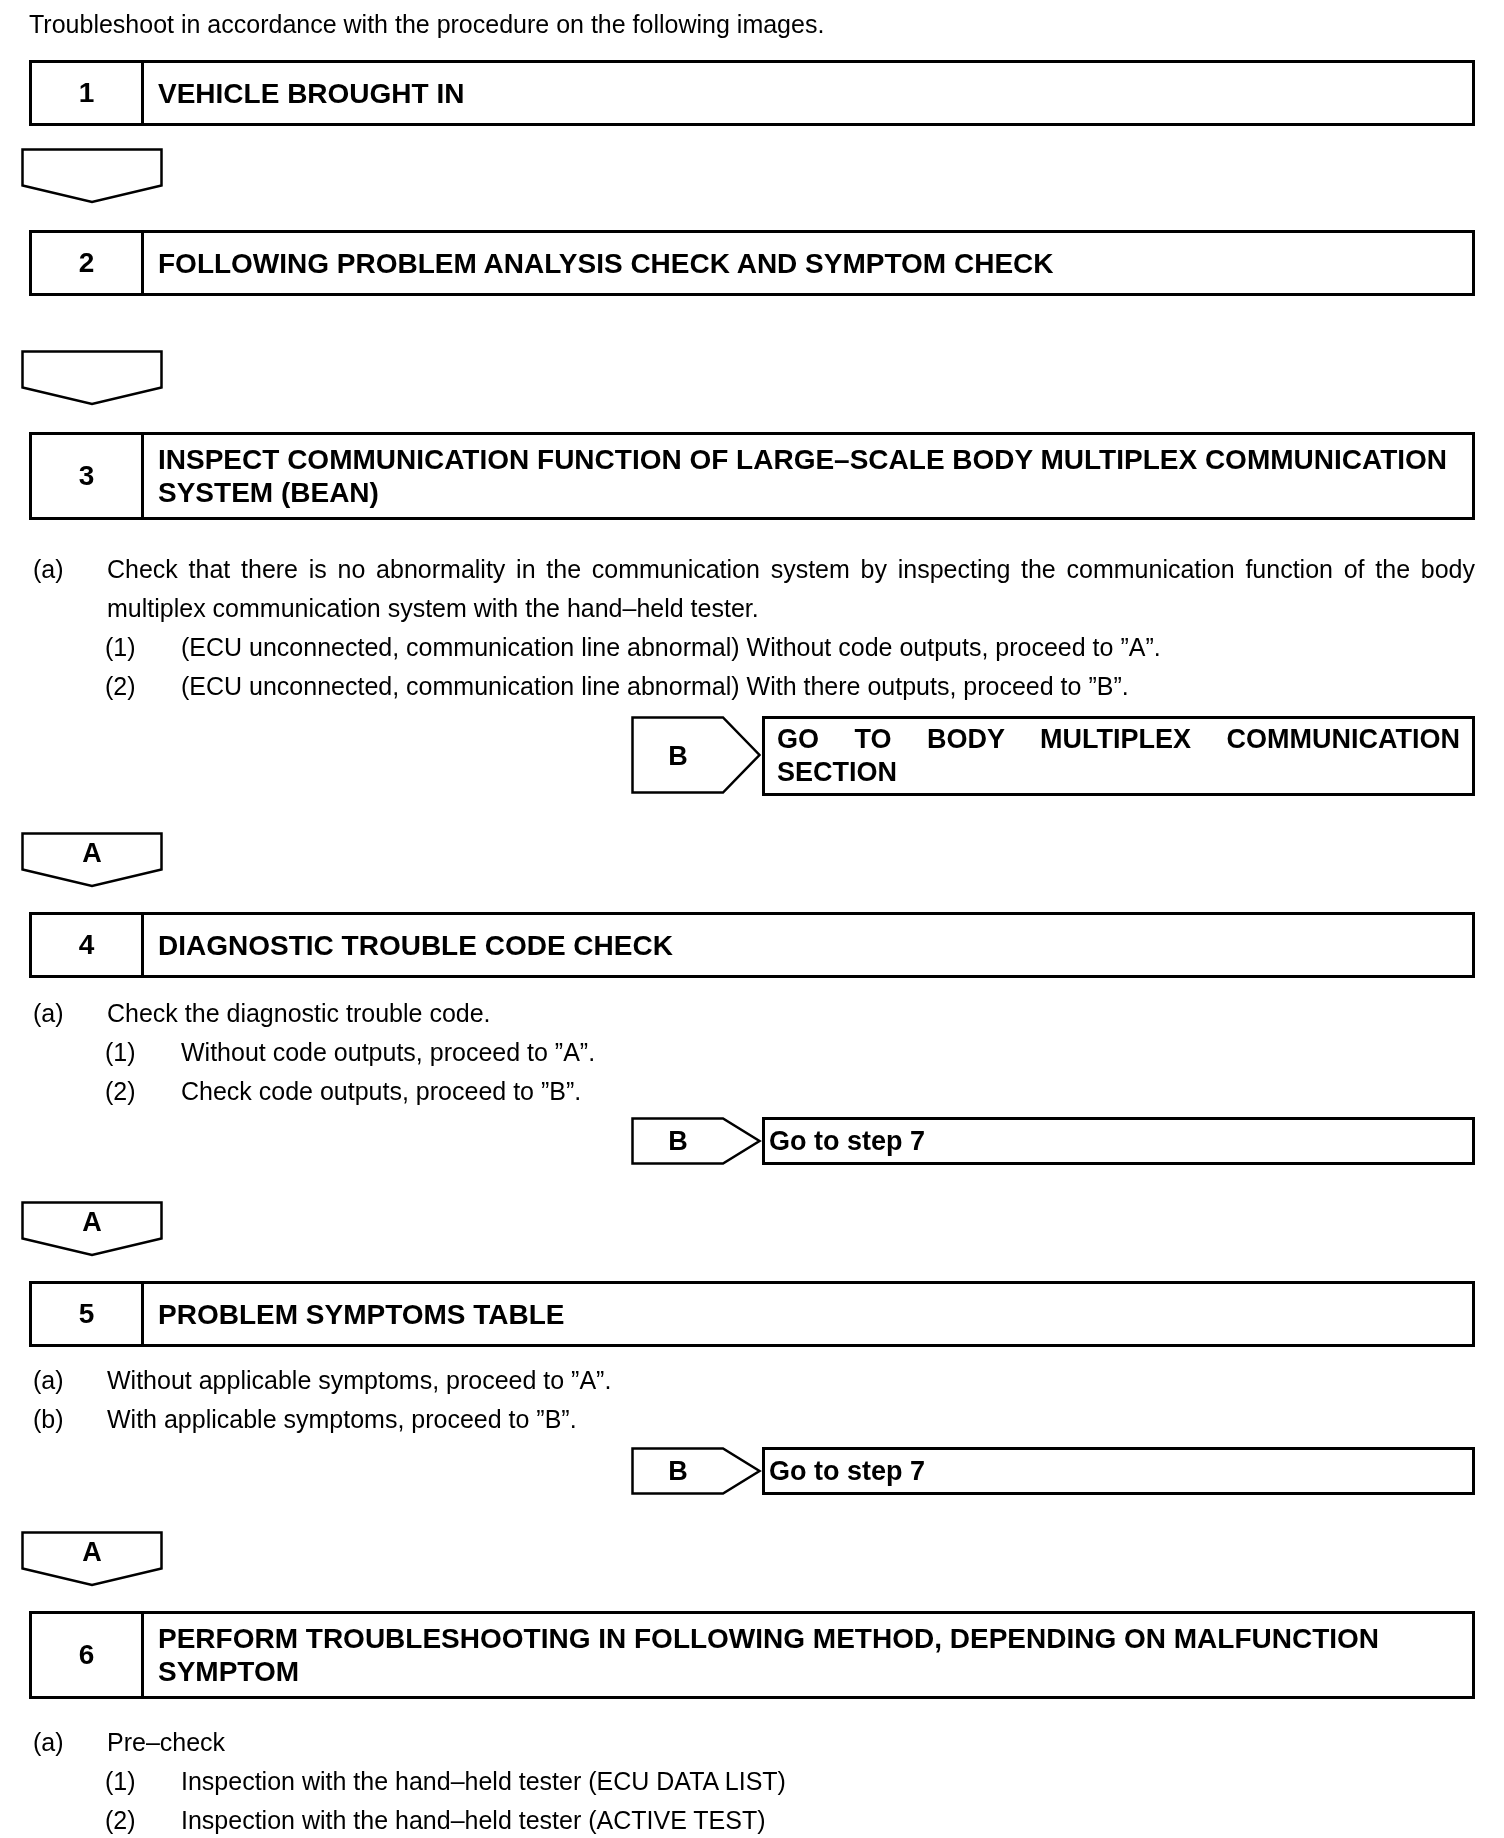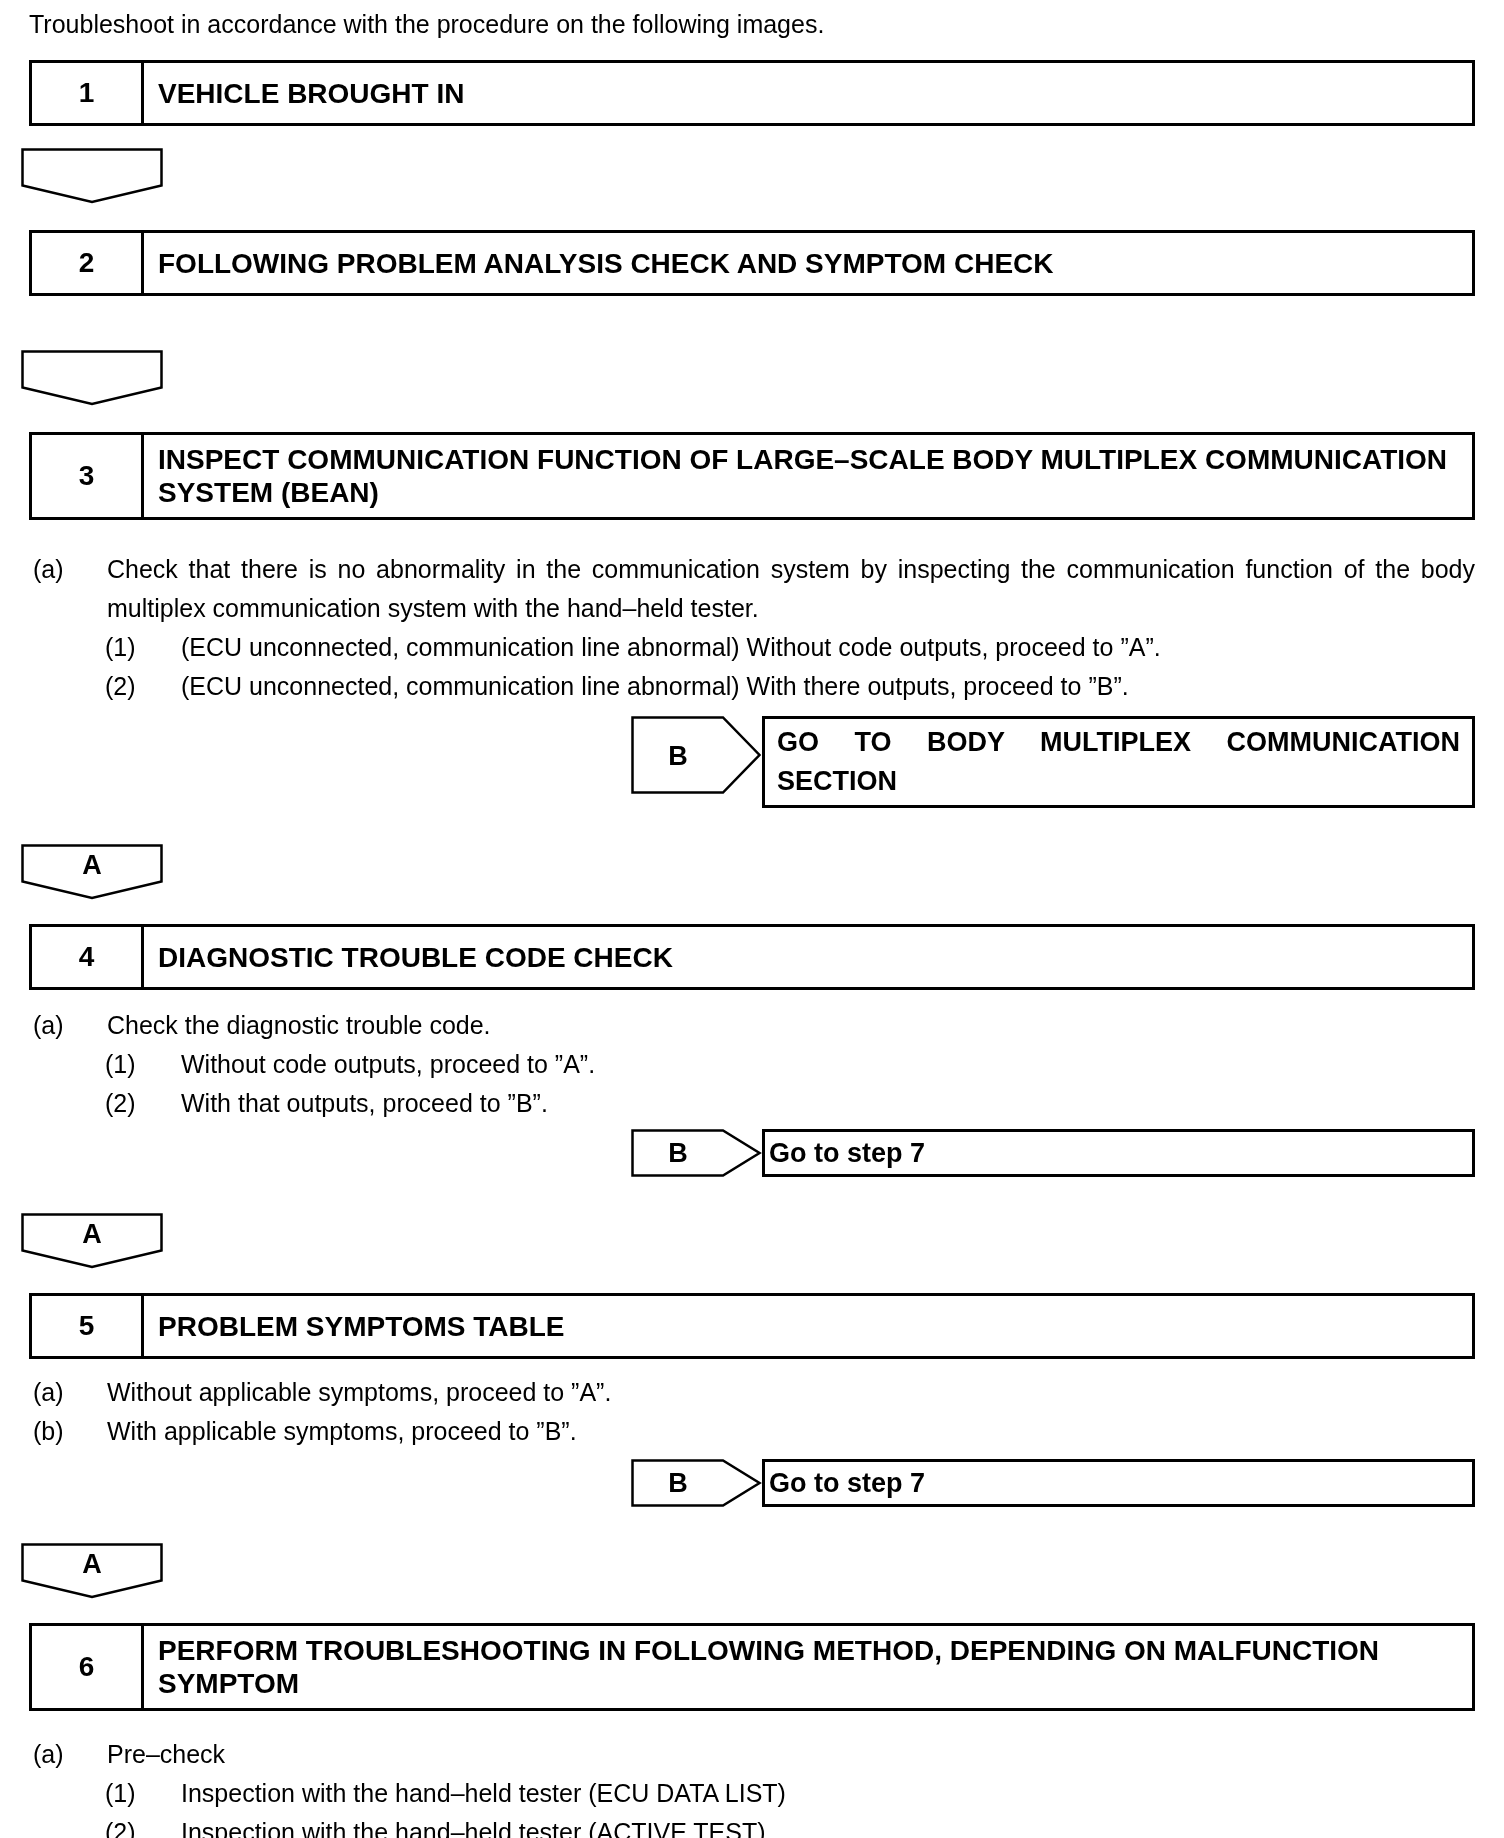--- a/index.html
+++ b/index.html
@@ -36,21 +36,21 @@
     position: absolute; top: 3px; left: 0; width: 142px;
     text-align: center; font-weight: bold; font-size: 27px; line-height: 36px;
   }
 
   
   .b-row { display: flex; align-items: stretch; margin-left: 602px; }
   .b-arrow { flex: 0 0 131px; display: block; }
   .b-arrow text { font-family: "Liberation Sans", "DejaVu Sans", sans-serif; font-weight: bold; font-size: 27px; fill: #000; }
   .result-box {
     flex: 1; border: 3px solid #000; background: #fff;
-    font-weight: bold; font-size: 27px; line-height: 39px;
+    font-weight: bold; font-size: 27px; line-height: 33px;
   }
   .b-row.tall .result-box { padding: 4px 12px; text-align: justify; }
   .b-row.short .result-box { display: flex; align-items: center; padding: 0 4px; }
 
   
   .notes { margin-left: 4px; font-size: 25px; line-height: 39px; }
   .note-row { display: flex; align-items: flex-start; }
   .note-label { flex: 0 0 74px; }
   .note-text { flex: 1; }
   .note-text.justify { text-align: justify; }
@@ -137,21 +137,21 @@
     <div class="note-row">
       <span class="note-label">(a)</span>
       <span class="note-text">Check the diagnostic trouble code.</span>
     </div>
     <div class="note-row sub">
       <span class="note-label">(1)</span>
       <span class="note-text">Without code outputs, proceed to ”A”.</span>
     </div>
     <div class="note-row sub">
       <span class="note-label">(2)</span>
-      <span class="note-text">With that outputs, proceed to ”B”.</span>
+      <span class="note-text">Check code outputs, proceed to ”B”.</span>
     </div>
   </div>
 
   <div class="b-row short m6">
     <svg class="b-arrow" width="131" height="48" viewBox="0 0 131 48">
       <polygon points="1.5,1.5 92,1.5 128.5,24 92,46.5 1.5,46.5" fill="#ffffff" stroke="#000000" stroke-width="2.5"></polygon>
       <text x="47" y="33" text-anchor="middle">B</text>
     </svg>
     <div class="result-box">Go to step 7</div>
   </div>

